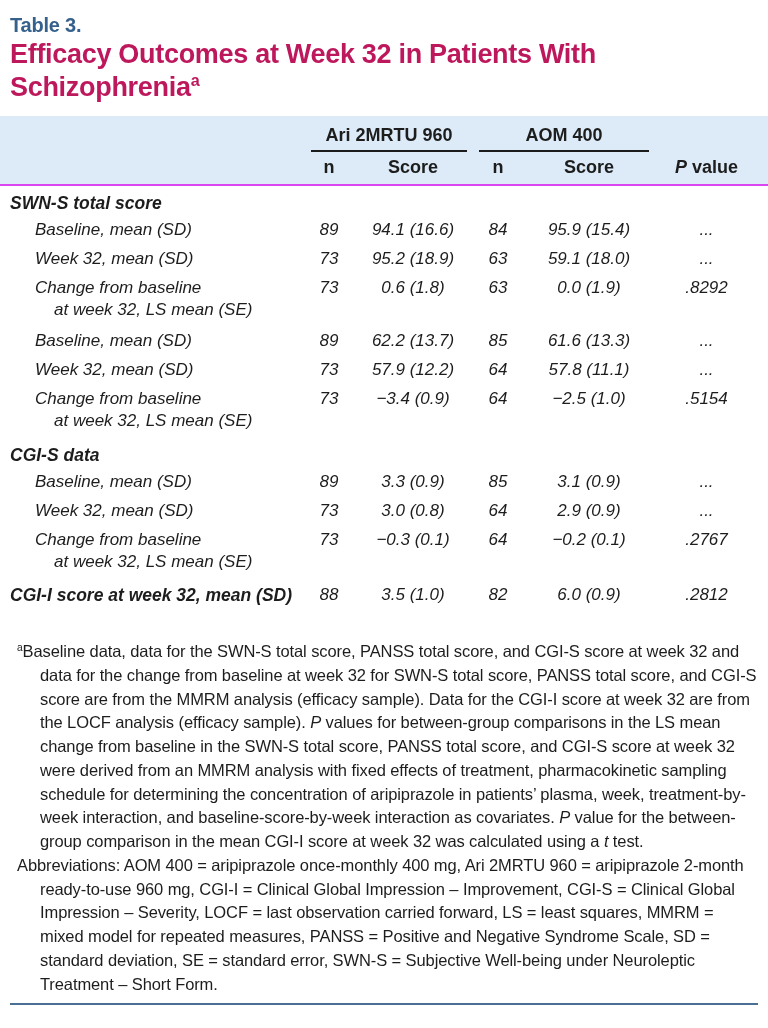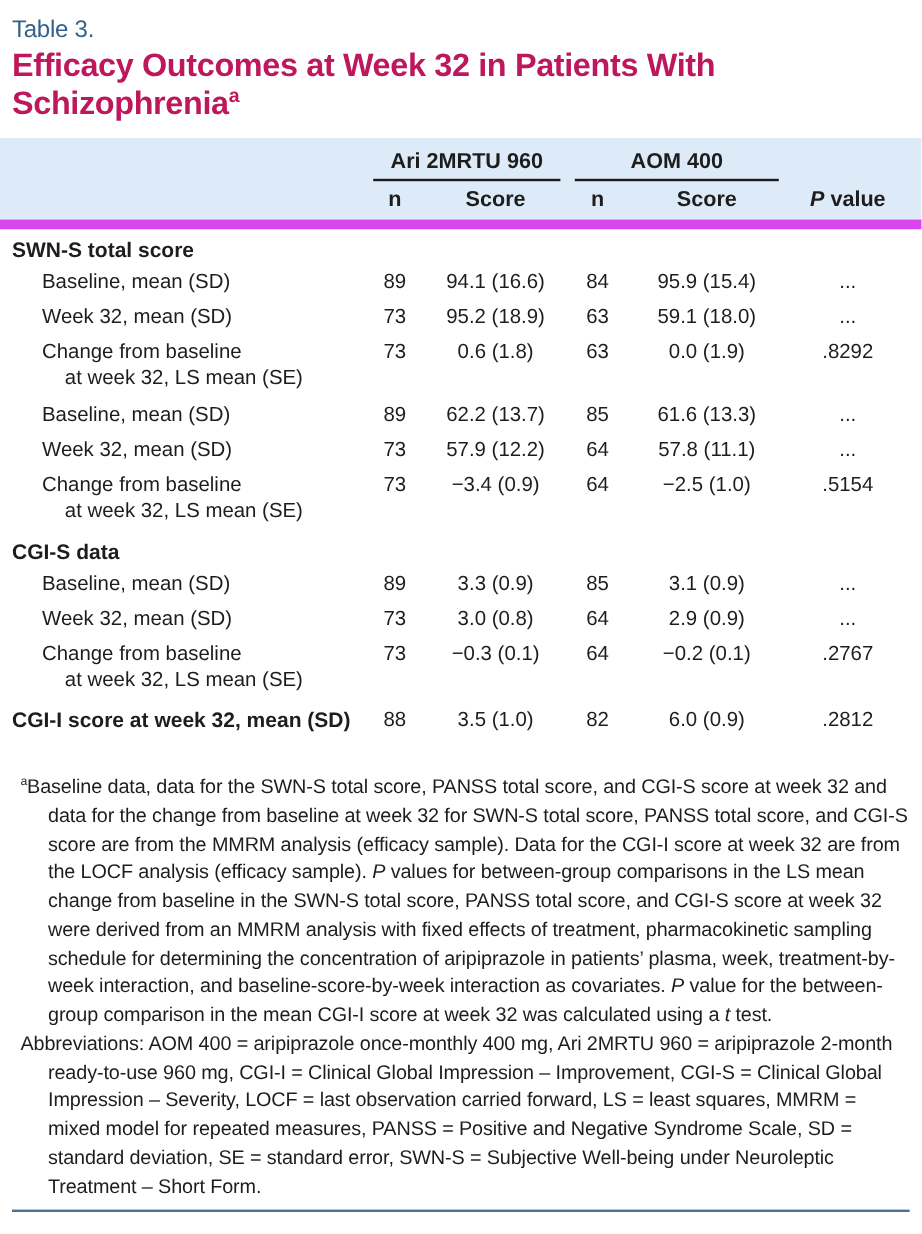--- a/index.html
+++ b/index.html
@@ -1,37 +1,37 @@
 <!DOCTYPE html>
 <html><head>
 <meta charset="utf-8">
 <style>
   html,body{margin:0;padding:0;background:#ffffff;}
   body{width:768px;height:1028px;overflow:hidden;
        font-family:"Liberation Sans",sans-serif;color:#1d1d1d;}
   .page{box-sizing:border-box;width:768px;height:1028px;padding:6px 10px 0 10px;position:relative;}
 
   
-  .table-label{color:#35618c;font-weight:normal;font-size:20px;margin:8px 0 2px 0;letter-spacing:-0.2px;}
+  .table-label{color:#35618c;font-weight:bold;font-size:20px;margin:8px 0 2px 0;letter-spacing:-0.2px;}
   .page-title{color:#be185d;font-weight:bold;font-size:27px;line-height:1.17;margin:0 0 13px 0;letter-spacing:-0.3px;}
   .page-title sup{font-size:60%;}
 
   
   .grid{display:grid;grid-template-columns:295px 48px 120px 50px 132px 103px;align-items:end;}
-  .thead{background:#dcebf7;margin:0 -10px;padding:7px 10px 0 10px;border-bottom:8px solid #d946ef;}
+  .thead{background:#dcebf7;margin:0 -10px;padding:7px 10px 0 10px;border-bottom:2px solid #d946ef;}
   .group-row{padding-top:2px;}
   .group-cell{grid-column:2/4;text-align:center;font-weight:bold;font-size:18px;
               border-bottom:2px solid #1c1c1c;padding-bottom:4px;margin:0 6px;}
   .group-cell.g2{grid-column:4/6;}
   .sub-row{padding:5px 0 6px 0;}
   .sub-row .c{font-weight:bold;font-size:18px;text-align:center;}
   .c.pcol{text-align:center;}
   .pcol i{font-style:italic;}
 
-  .tbody{font-size:17px;}
+  .tbody{font-size:17px;font-style:italic;}
   .trow{padding:4.5px 0;align-items:start;}
   .trow .c{text-align:center;white-space:nowrap;}
   .trow .lbl{text-align:left;white-space:nowrap;}
   .trow.section{padding:7px 0 1px 0;}
   .trow.section .lbl{font-weight:bold;font-size:17.5px;}
   .trow.data .lbl{padding-left:25px;}
   .trow.total{padding:6px 0 5px 0;}
   .trow.total .lbl{font-weight:bold;font-size:17.5px;}
   .l1,.l2{display:block;}
   .l2{padding-left:19px;line-height:1.45;}

